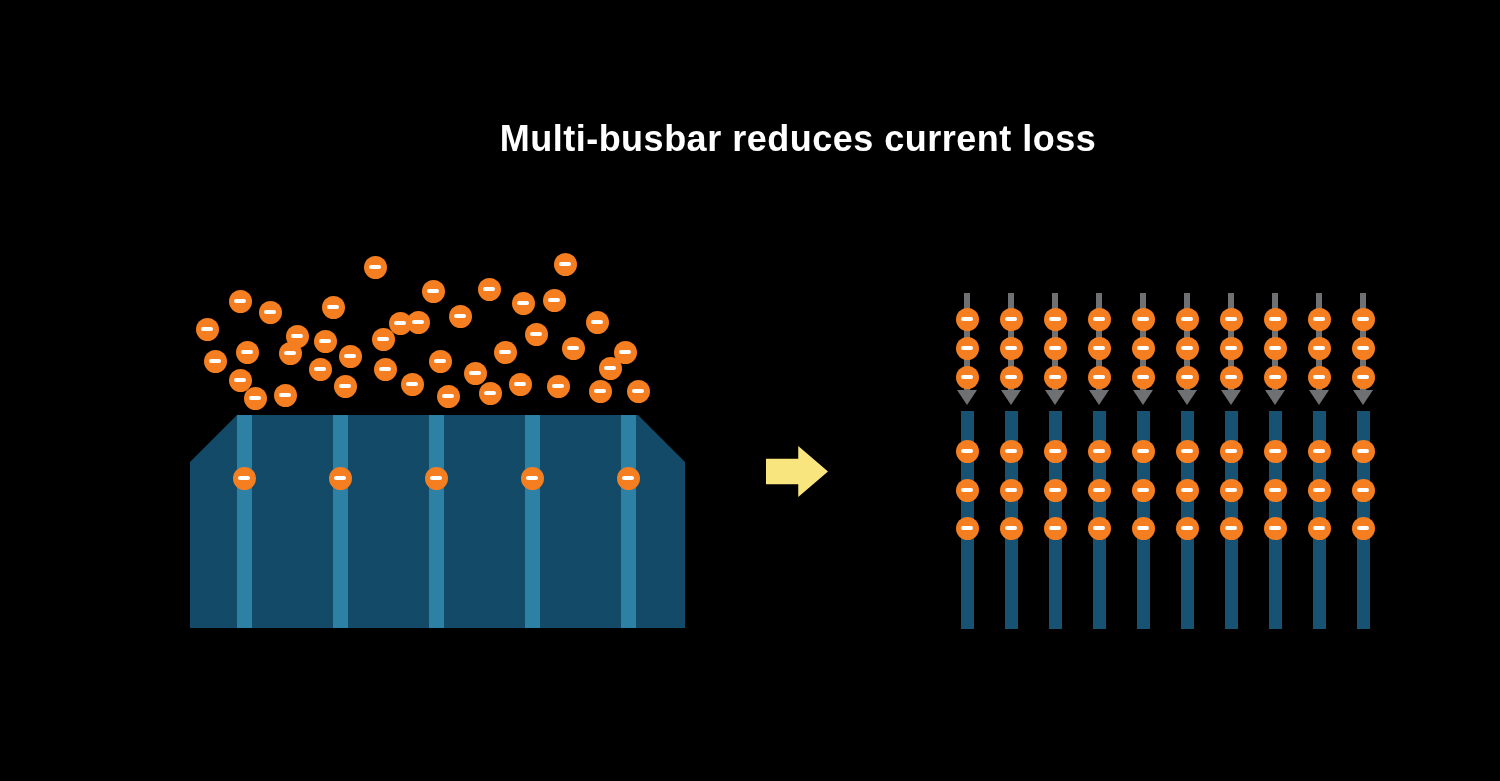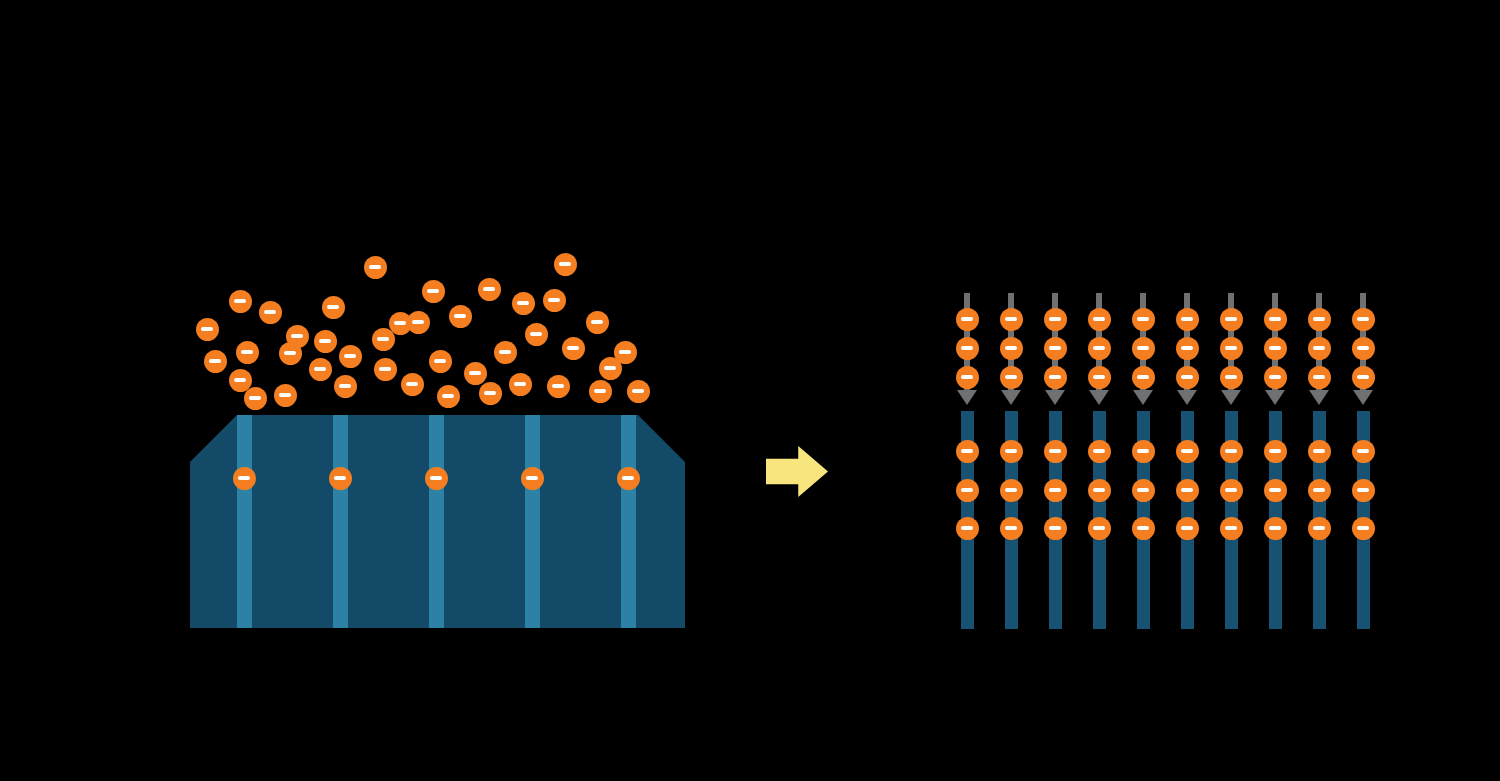--- a/index.html
+++ b/index.html
@@ -70,20 +70,21 @@
   .wire{
     position:absolute;
     background:var(--wire,#175273);
     z-index:3;
   }
 </style>
 </head>
 <body>
 
 <div class="stage">
+  <h1 class="title">Multi-busbar reduces current loss</h1>
   <div class="cell" style="left: 190px; top: 415px; width: 495px; height: 213px; clip-path: polygon(0px 47px, 47px 0px, 448px 0px, 100% 47px, 100% 100%, 0px 100%);">
       <div class="busbar" style="left: 46.5px; top: 0px; width: 15px; height: 100%;"></div>
       <div class="busbar" style="left: 142.5px; top: 0px; width: 15px; height: 100%;"></div>
       <div class="busbar" style="left: 238.5px; top: 0px; width: 15px; height: 100%;"></div>
       <div class="busbar" style="left: 334.5px; top: 0px; width: 15px; height: 100%;"></div>
       <div class="busbar" style="left: 430.5px; top: 0px; width: 15px; height: 100%;"></div>
     </div>
   <div class="flow-arrow" style="left: 766px; top: 446px; width: 62px; height: 51px;"></div>
 <div class="electron" style="left: 363.5px; top: 255.5px; width: 23px; height: 23px;">
       <div class="minus"></div>

